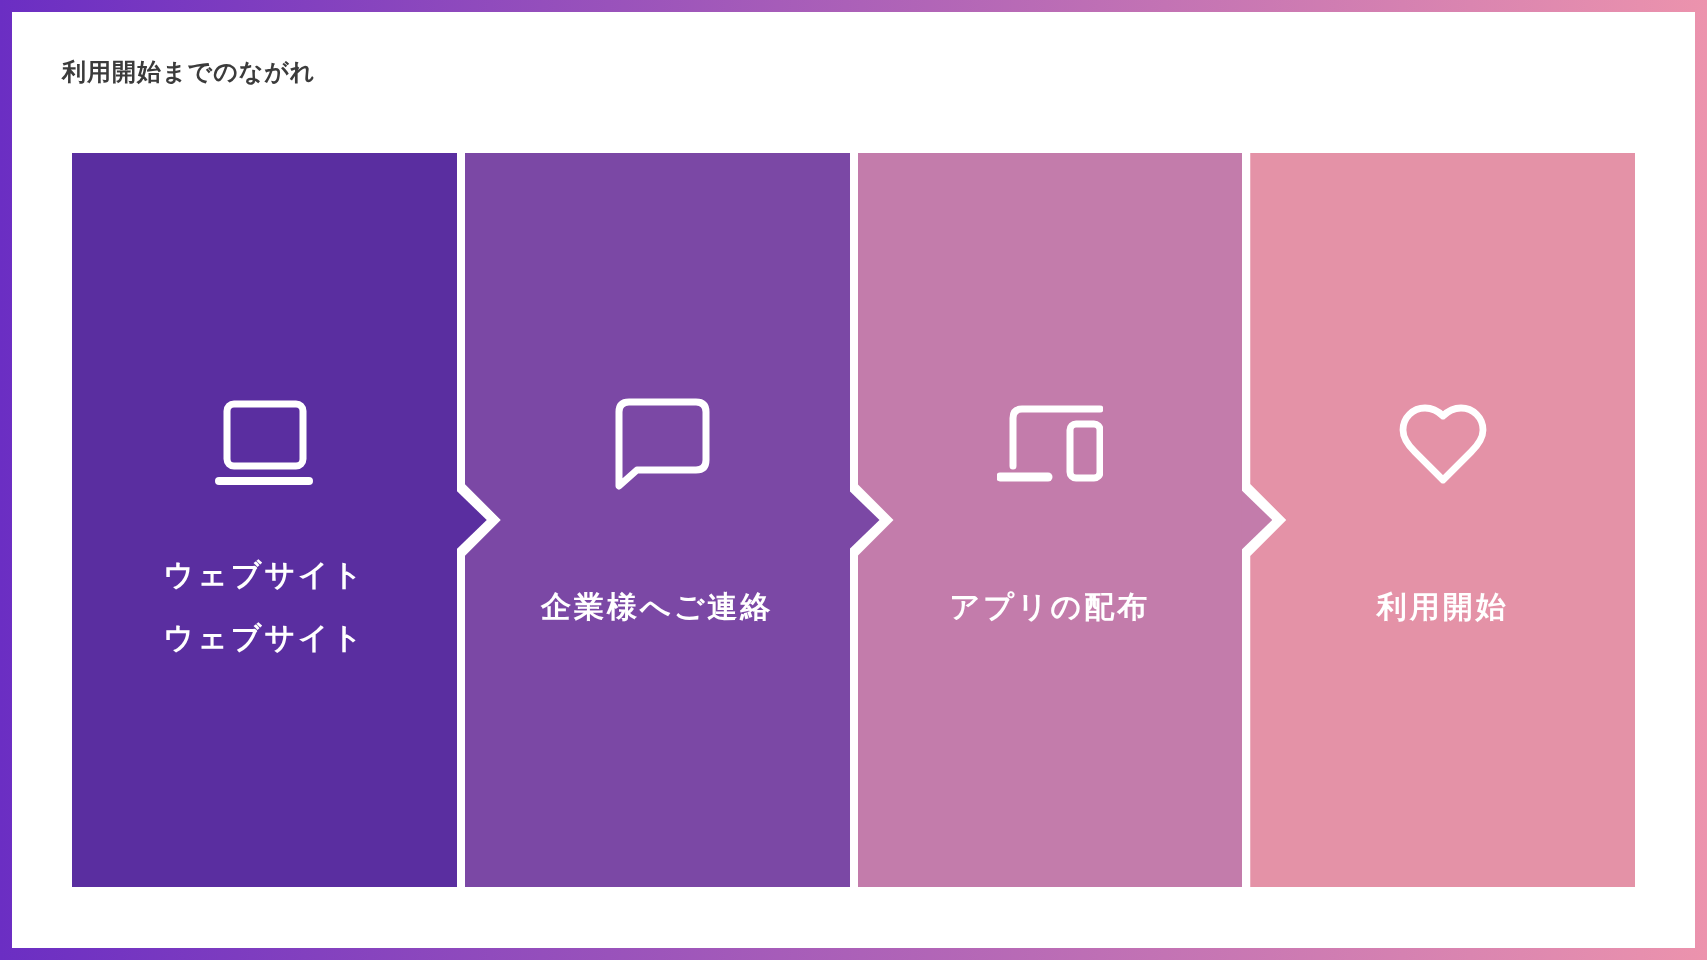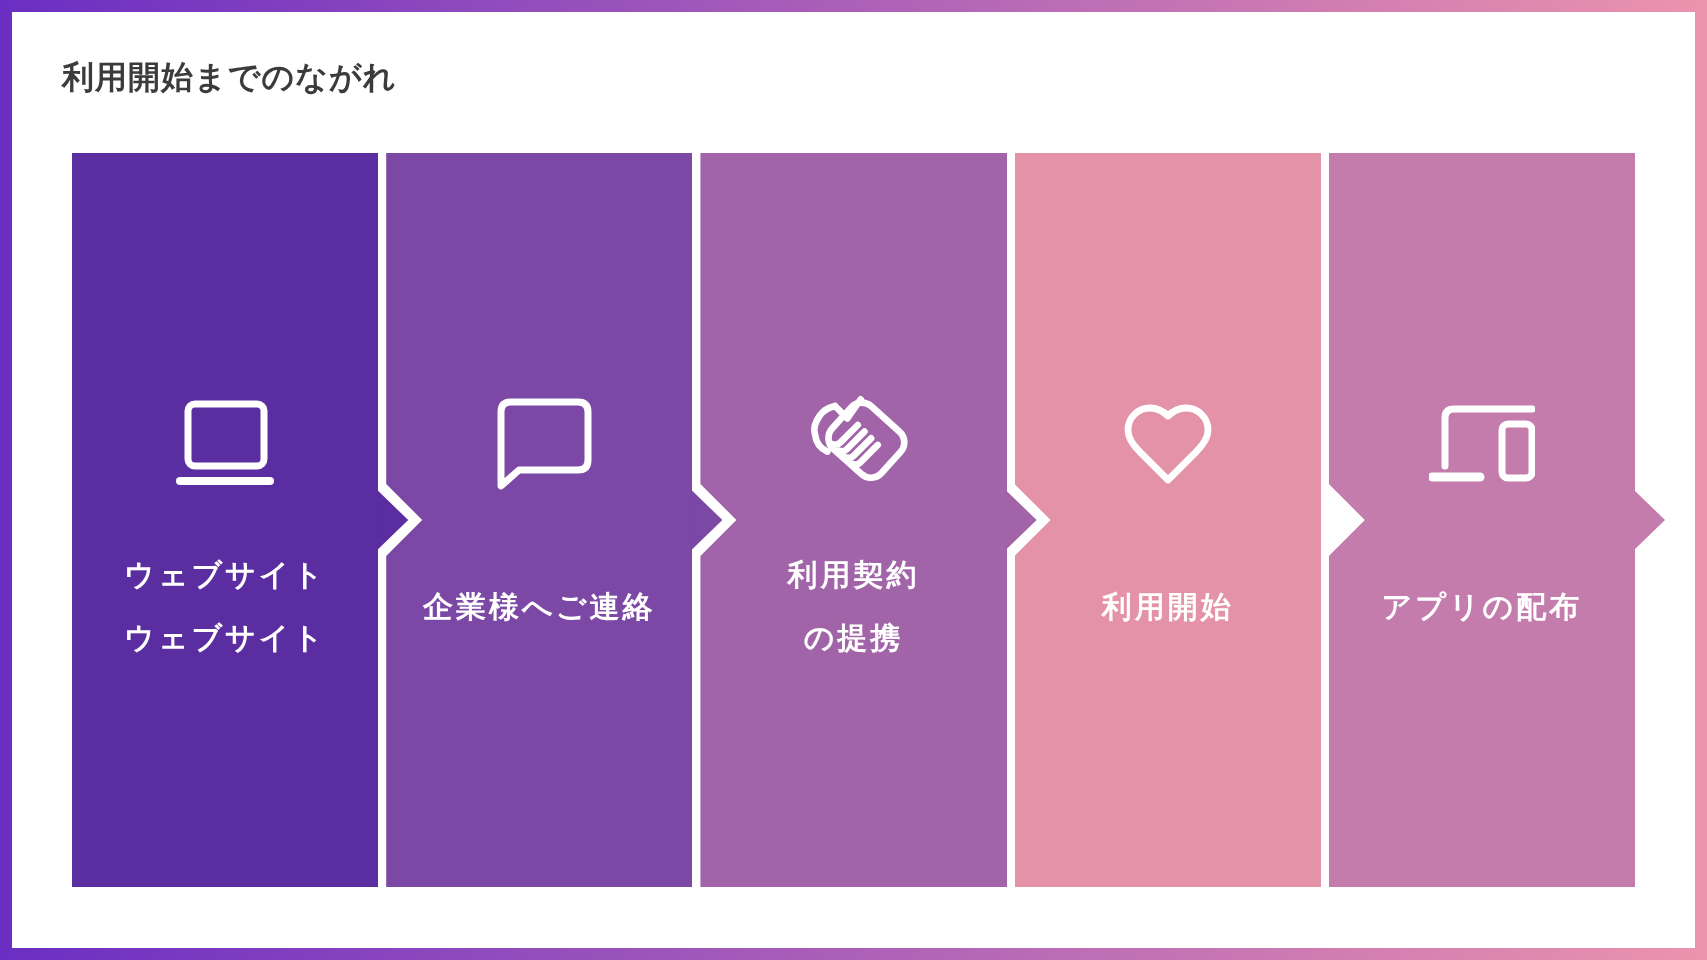--- a/index.html
+++ b/index.html
@@ -18,21 +18,21 @@
   }
   .content {
     position: relative;
     width: 100%; height: 100%;
     background: var(--content-background, #ffffff);
   }
   .title {
     position: absolute;
     left: 50px; top: 46px;
     margin: 0;
-    font-size: 32px;
+    font-size: 24px;
     line-height: 1.2;
     font-weight: 700;
     letter-spacing: 1px;
     color: var(--title-text, #3b3b3b);
   }
   .flow {
     position: absolute;
     left: 60px; right: 60px; top: 141px;
     height: 734px;
     display: flex;
@@ -139,67 +139,47 @@
               <path d="M14 88 V14 Q14 4 24 4 H91 Q101 4 101 14 V62 Q101 72 91 72 H32 Z"></path>
             </svg>
           </div>
           <div class="label">
             <div class="label-line">企業様へご連絡</div>
           </div>
         </div>
         <div class="arrow"></div>
       </div>
 
-      <div class="panel has-notch has-arrow" style="--c: #a164a8;">
+
+      <div class="panel has-notch has-arrow" style="--c: #c37cab;">
         <div class="panel-inner">
           <div class="icon-box">
-            <svg width="114" height="114" viewBox="0 0 120 120" stroke-width="7">
-              <rect x="38" y="26" width="70" height="60" rx="15" transform="rotate(42 73 56)"></rect>
-              <path d="M40 20 Q30 22 24 30 C19 37 17 44 19 50 C20 59 25 65 32 68"></path>
-              <path d="M40 20 L53 33 L67 13"></path>
-              <path d="M64 40 L46 58 Q42 62 37 60"></path>
-              <path d="M71 47 L53 65 Q49 69 44 67"></path>
-              <path d="M78 54 L60 72 Q56 76 51 74"></path>
-              <path d="M85 61 L67 79 Q63 83 58 81"></path>
+            <svg width="106" height="80" viewBox="0 0 106 80" stroke-width="7">
+              <path d="M16 62 V14 Q16 5 25 5 H103"></path>
+              <path d="M3 73 H51" stroke-width="9"></path>
+              <rect x="73" y="20" width="30" height="54" rx="6"></rect>
             </svg>
           </div>
           <div class="label">
-            <div class="label-line">利用契約</div>
-            <div class="label-line">の提携</div>
+            <div class="label-line">アプリの配布</div>
+
           </div>
         </div>
         <div class="arrow"></div>
       </div>
 
       <div class="panel has-notch" style="--c: #e492a7;">
         <div class="panel-inner">
           <div class="icon-box">
             <svg width="96" height="96" viewBox="0 0 24 24" stroke-width="1.7">
               <path d="M19 14c1.49-1.46 3-3.21 3-5.5A5.5 5.5 0 0 0 16.5 3c-1.76 0-3 .5-4.5 2-1.5-1.5-2.74-2-4.5-2A5.5 5.5 0 0 0 2 8.5c0 2.3 1.5 4.05 3 5.5l7 7Z"></path>
             </svg>
           </div>
           <div class="label">
             <div class="label-line">利用開始</div>
 
           </div>
         </div>
       </div>
 
-      <div class="panel has-notch has-arrow" style="--c: #c37cab;">
-        <div class="panel-inner">
-          <div class="icon-box">
-            <svg width="106" height="80" viewBox="0 0 106 80" stroke-width="7">
-              <path d="M16 62 V14 Q16 5 25 5 H103"></path>
-              <path d="M3 73 H51" stroke-width="9"></path>
-              <rect x="73" y="20" width="30" height="54" rx="6"></rect>
-            </svg>
-          </div>
-          <div class="label">
-            <div class="label-line">アプリの配布</div>
-
-          </div>
-        </div>
-        <div class="arrow"></div>
-      </div>
-
     </div>
   </div>
 </div>
 
 </body></html>

